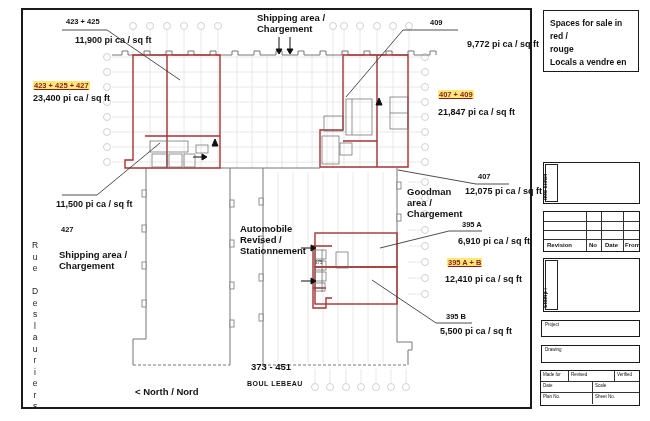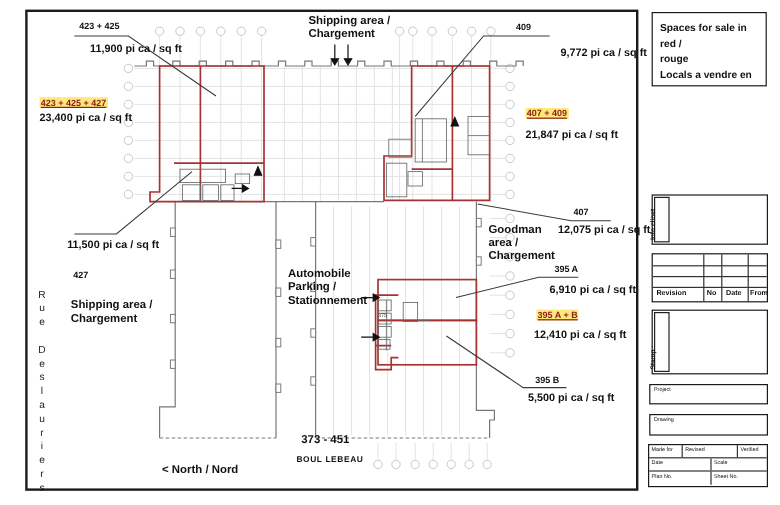--- a/index.html
+++ b/index.html
@@ -205,21 +205,21 @@
   <div class="lbl sqft" style="left:465px;top:186px;">12,075 pi ca / sq ft</div>
 
   <div class="lbl big multiline" style="left:407px;top:187px;">
     <div>Goodman</div>
     <div>area /</div>
     <div>Chargement</div>
   </div>
 
   <div class="lbl big multiline" style="left:240px;top:224px;">
     <div>Automobile</div>
-    <div>Parking /</div>
+    <div>Revised /</div>
     <div>Stationnement</div>
   </div>
 
   <div class="lbl code" style="left:462px;top:221px;">395 A</div>
   <div class="lbl sqft" style="left:458px;top:236px;">6,910 pi ca / sq ft</div>
 
   <div class="lbl code" style="left:447px;top:259px;"><span class="hl">395 A + B</span></div>
   <div class="lbl sqft" style="left:445px;top:274px;">12,410 pi ca / sq ft</div>
 
   <div class="lbl code" style="left:446px;top:313px;">395 B</div>

